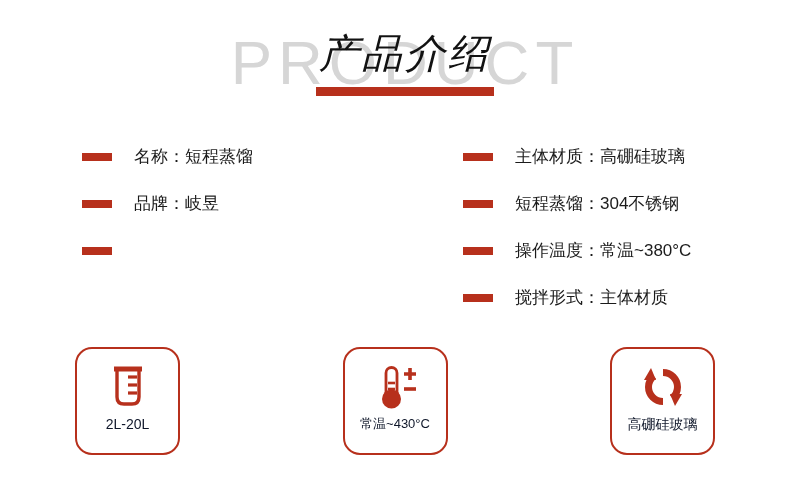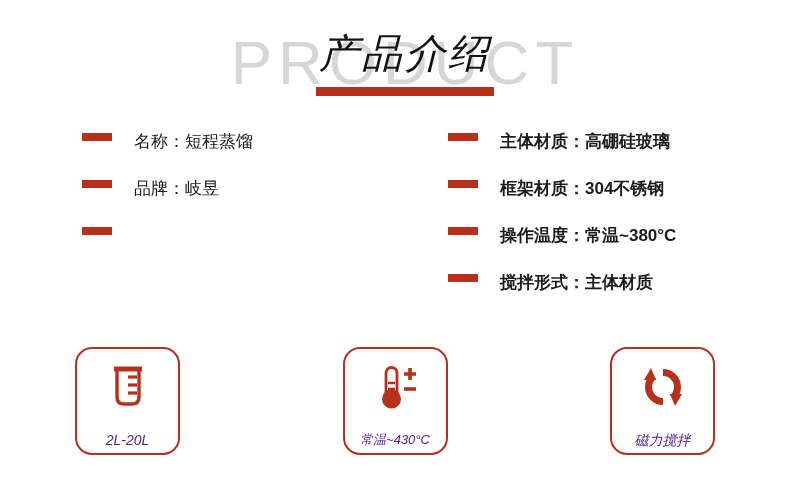--- a/index.html
+++ b/index.html
@@ -66,24 +66,25 @@
     top: 133px;
     left: 0;
     width: 790px;
     height: 190px;
   }
   .spec-col {
     position: absolute;
     top: 0;
   }
   .spec-col.left  { left: 82px; }
-  .spec-col.right { left: 448px; font-weight: bold; }
+  .spec-col.right { left: 463px; }
 
   .spec-row {
     display: flex;
+    align-items: center;
     height: 47px;
   }
   .spec-dash {
     width: 30px;
     height: 8px;
     background: #b7301c;
     flex: 0 0 auto;
   }
   .spec-text {
     margin-left: 22px;
@@ -116,26 +117,25 @@
     padding-top: 12px;
     background: #fff;
   }
   .card-icon {
     height: 52px;
     display: flex;
     align-items: center;
     justify-content: center;
   }
   .card-label {
-    margin-top: 20px;
+    margin-top: 4px;
     font-size: 14px;
-    color: #4c1d95;
-    line-height: 1;
-    white-space: nowrap;
-    font-style: italic;
+    color: #0f172a;
+    line-height: 1;
+    white-space: nowrap;
   }
   .card-label.small { font-size: 13px; }
 </style>
 </head>
 <body>
 
 <div class="header">
   <div class="watermark">PRODUCT</div>
   <div class="title">产品介绍</div>
   <div class="title-rule"></div>
@@ -157,21 +157,21 @@
     </div>
   </div>
 
   <div class="spec-col right">
     <div class="spec-row">
       <span class="spec-dash"></span>
       <span class="spec-text">主体材质：高硼硅玻璃</span>
     </div>
     <div class="spec-row">
       <span class="spec-dash"></span>
-      <span class="spec-text">框架材质：304不锈钢</span>
+      <span class="spec-text">短程蒸馏：304不锈钢</span>
     </div>
     <div class="spec-row">
       <span class="spec-dash"></span>
       <span class="spec-text">操作温度：常温~380°C</span>
     </div>
     <div class="spec-row">
       <span class="spec-dash"></span>
       <span class="spec-text">搅拌形式：主体材质</span>
     </div>
   </div>
@@ -214,16 +214,16 @@
         <g fill="#b7301c">
           <path d="M25 7 A18 18 0 0 1 43 25 A18 18 0 0 1 36.5 38.8 L32 33.3
                    A11 11 0 0 0 36 25 A11 11 0 0 0 25 14 Z"></path>
           <path d="M25 43 A18 18 0 0 1 7 25 A18 18 0 0 1 13.5 11.2 L18 16.7
                    A11 11 0 0 0 14 25 A11 11 0 0 0 25 36 Z"></path>
           <path d="M18 18 L6 18 L13 6 Z"></path>
           <path d="M32 32 L44 32 L37 44 Z"></path>
         </g>
       </svg>
     </div>
-    <div class="card-label">磁力搅拌</div>
+    <div class="card-label">高硼硅玻璃</div>
   </div>
 
 </div>
 
 </body></html>

